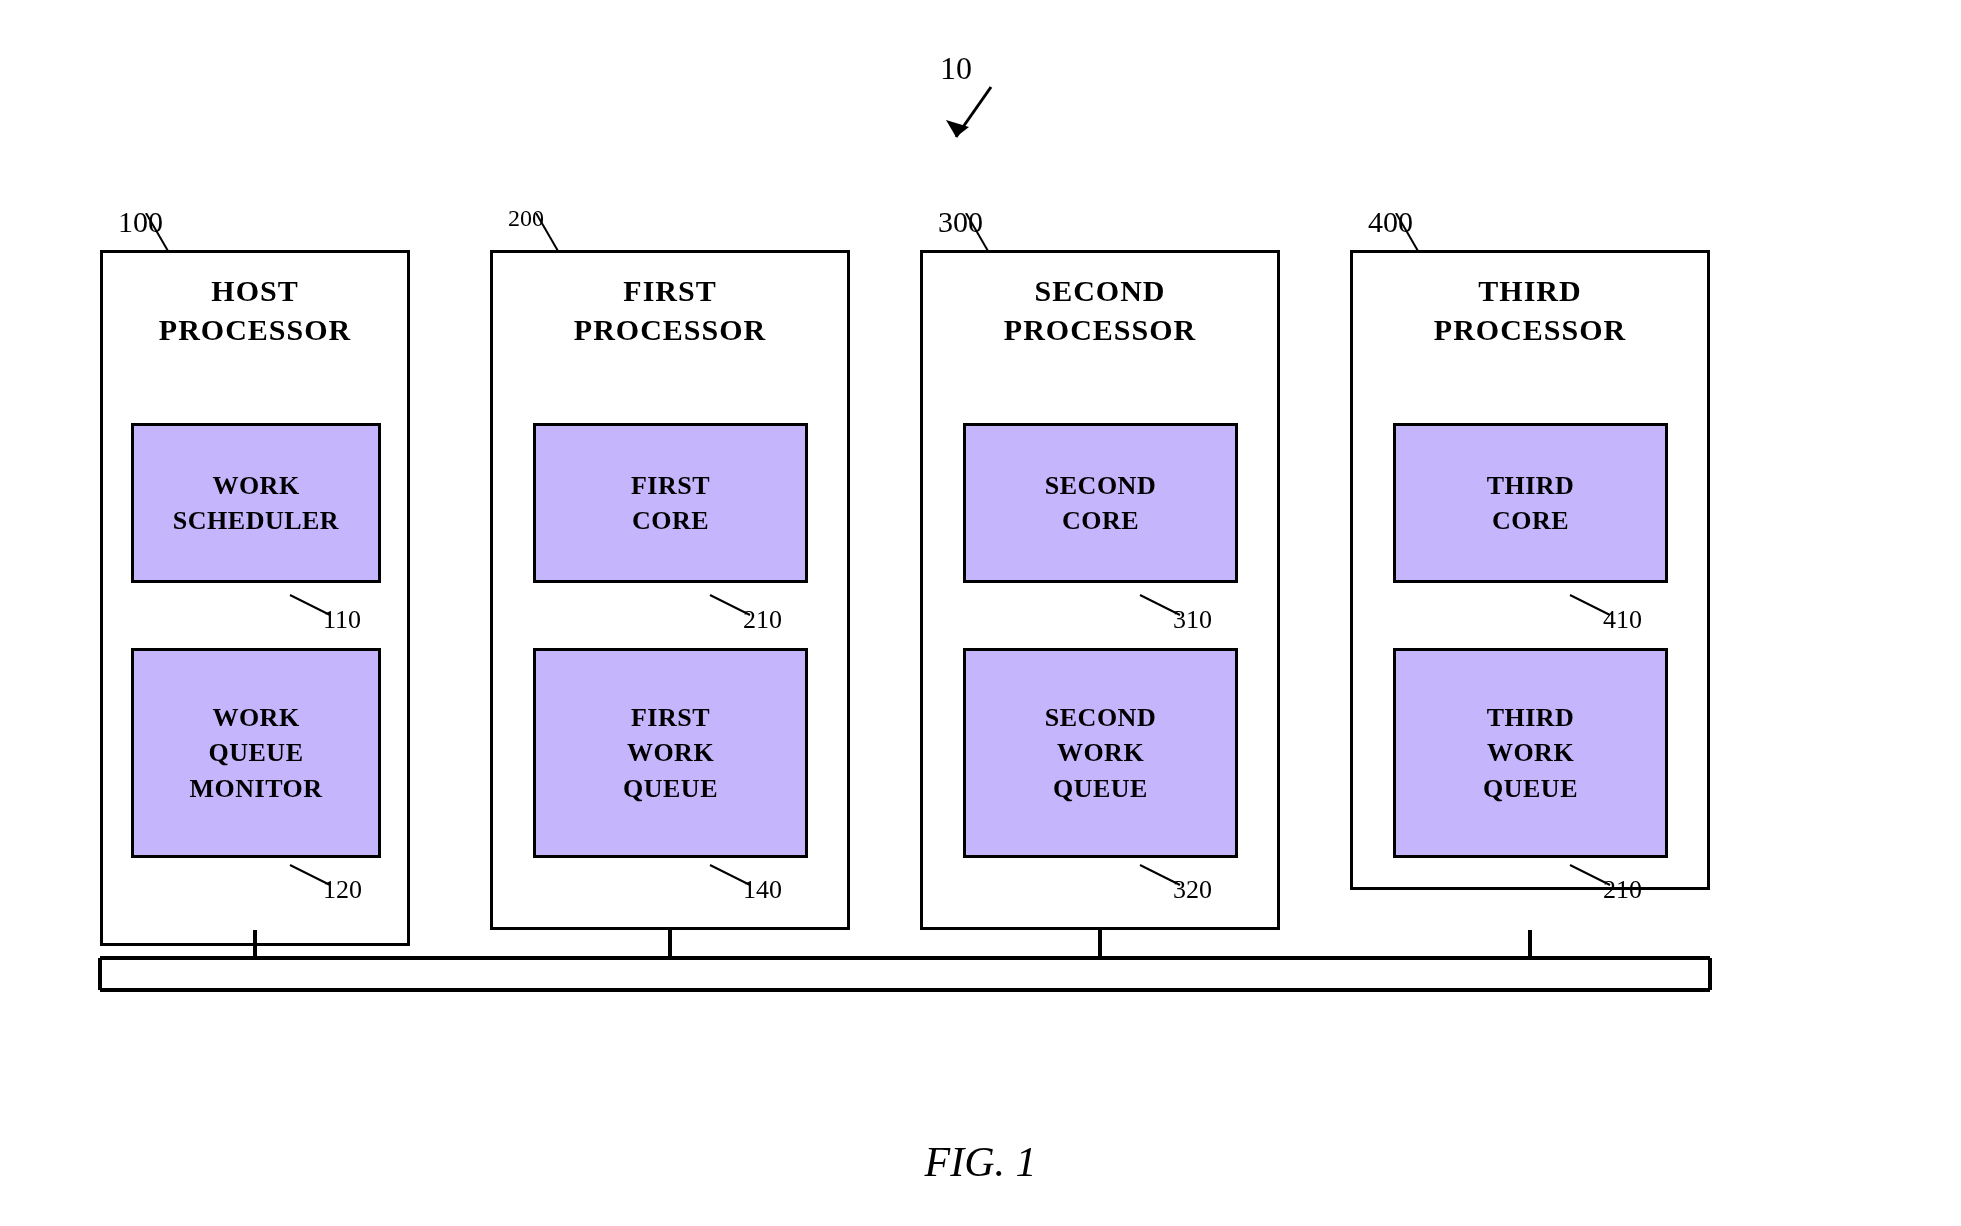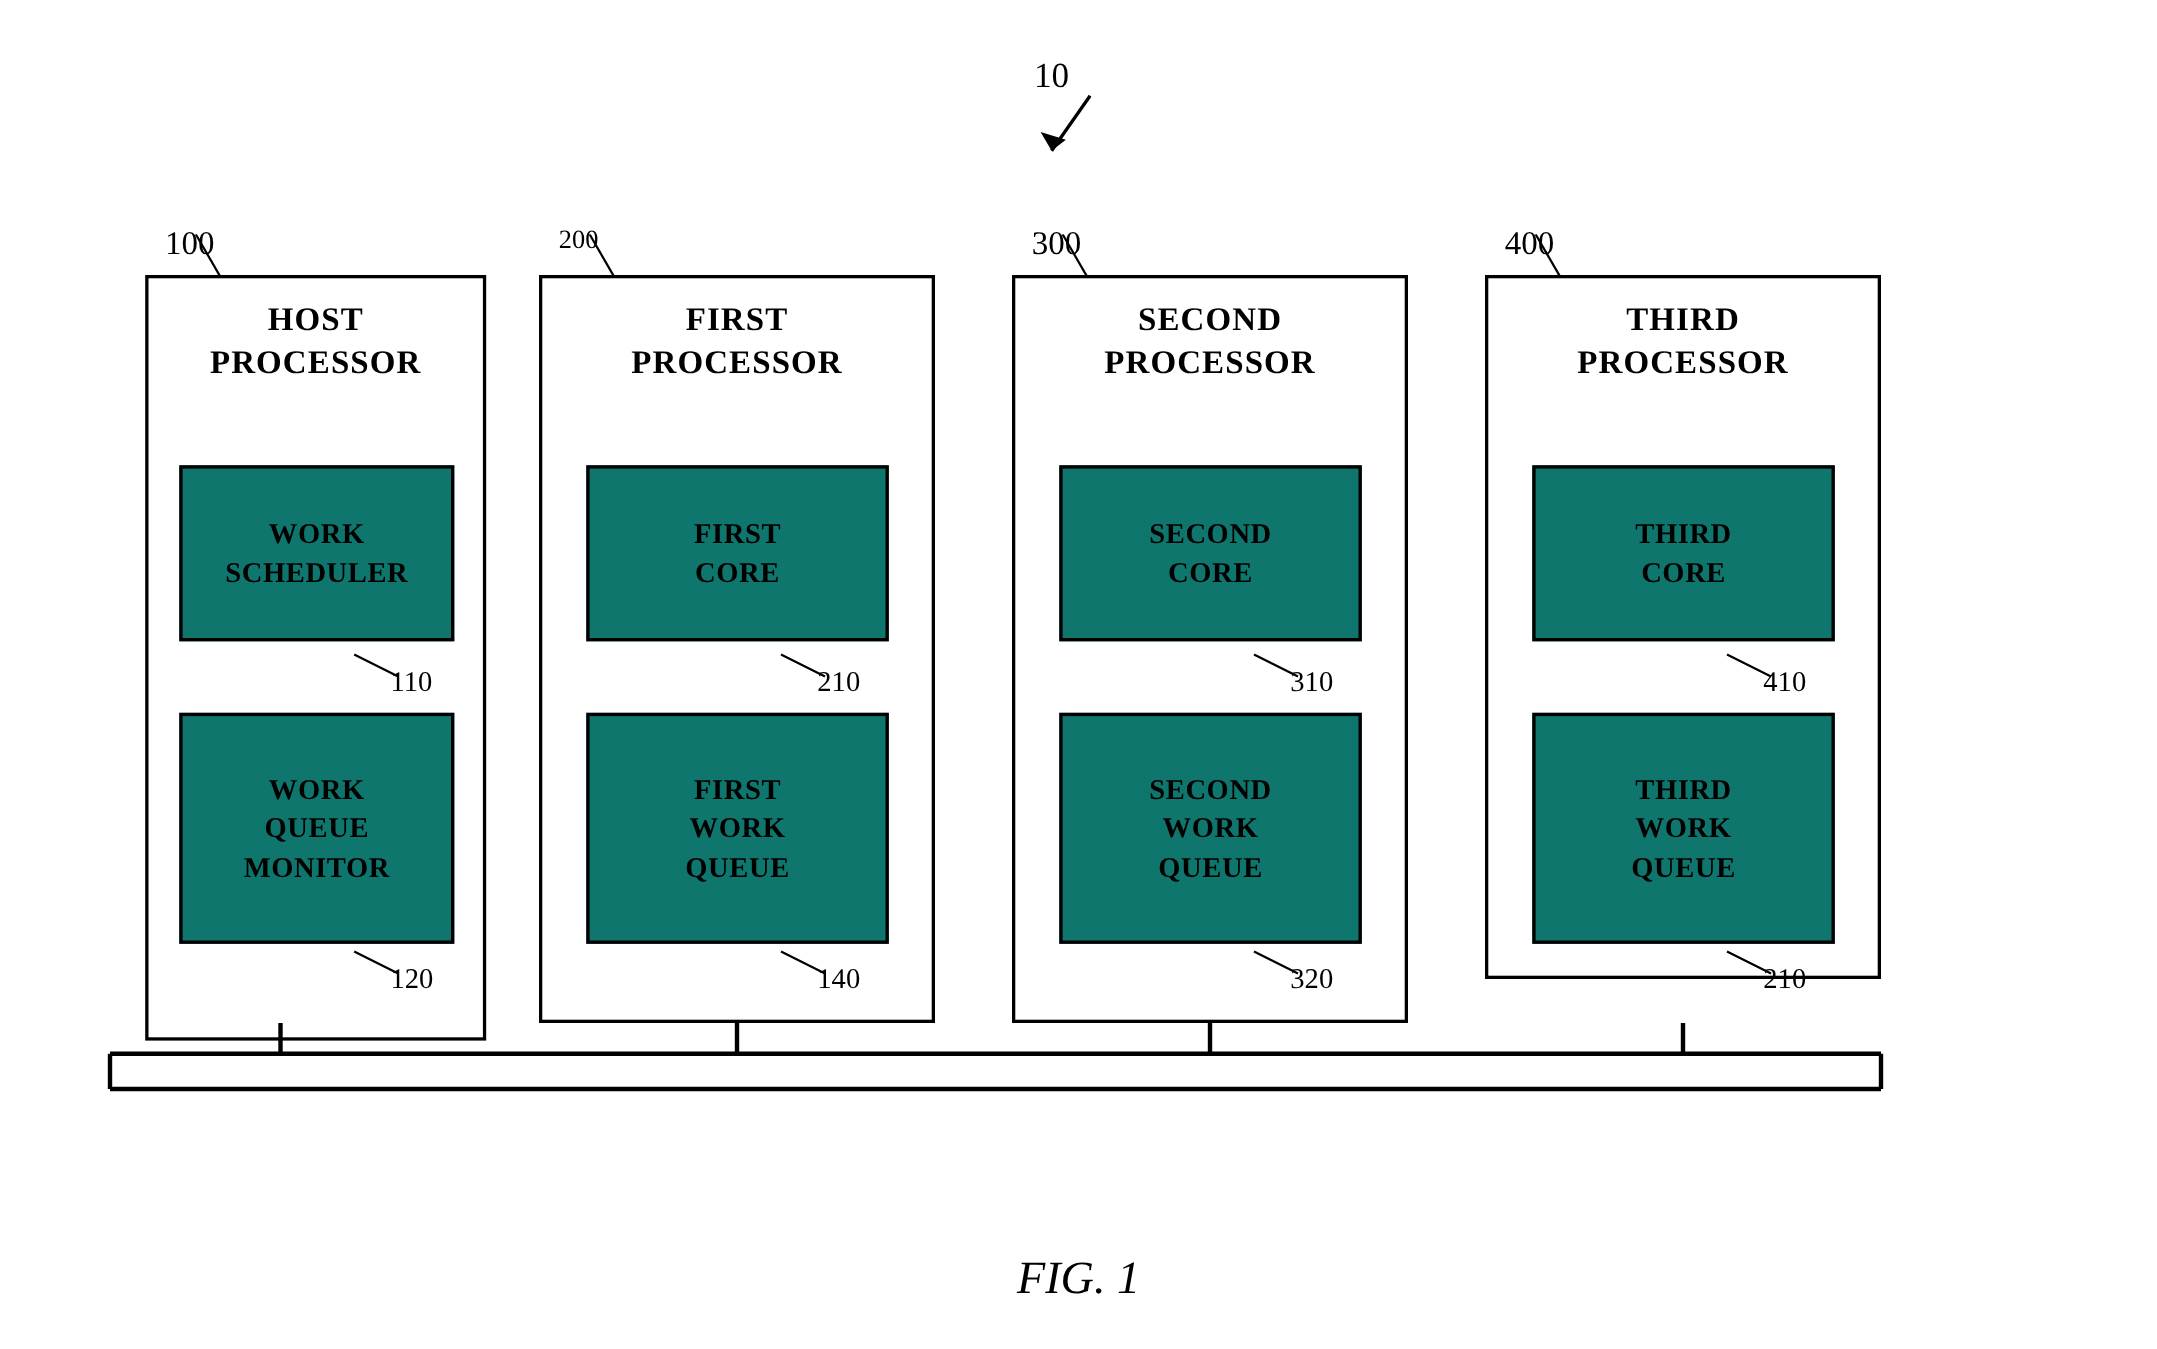--- a/index.html
+++ b/index.html
@@ -78,21 +78,21 @@
       font-size: 30px;
       font-weight: bold;
       line-height: 1.3;
       letter-spacing: 1px;
     }
 
     
     .inner-box {
       position: absolute;
       border: 3px solid #000;
-      background: #0f766e;
+      background: #c4b5fd;
       text-align: center;
       display: flex;
       flex-direction: column;
       align-items: center;
       justify-content: center;
     }
 
     .inner-box-label {
       font-size: 26px;
       font-weight: bold;
@@ -124,21 +124,21 @@
 
 <div class="diagram-container">
 
   <div class="top-label">10</div>
 
   <svg class="arrow-svg" width="80" height="70">
     <line x1="55" y1="5" x2="20" y2="55" stroke="#000" stroke-width="3"></line>
     <polygon points="20,55 10,38 33,45" fill="#000"></polygon>
   </svg>
 
-  <div class="processor host-processor" style="top:250px;left:100px;width:310px;height:696px;margin-left:32px;">
+  <div class="processor host-processor" style="top:250px;left:100px;width:310px;height:696px;">
 
     <div style="position:absolute;top:-48px;left:15px;font-size:30px;">100</div>
 
     <svg style="position:absolute;top:-40px;left:35px;" width="40" height="42">
       <line x1="8" y1="0" x2="30" y2="38" stroke="#000" stroke-width="2"></line>
     </svg>
 
     <div class="proc-title" style="top:18px;">HOST<br>PROCESSOR</div>
 
     <div class="inner-box" style="top:170px;left:28px;width:250px;height:160px;">

